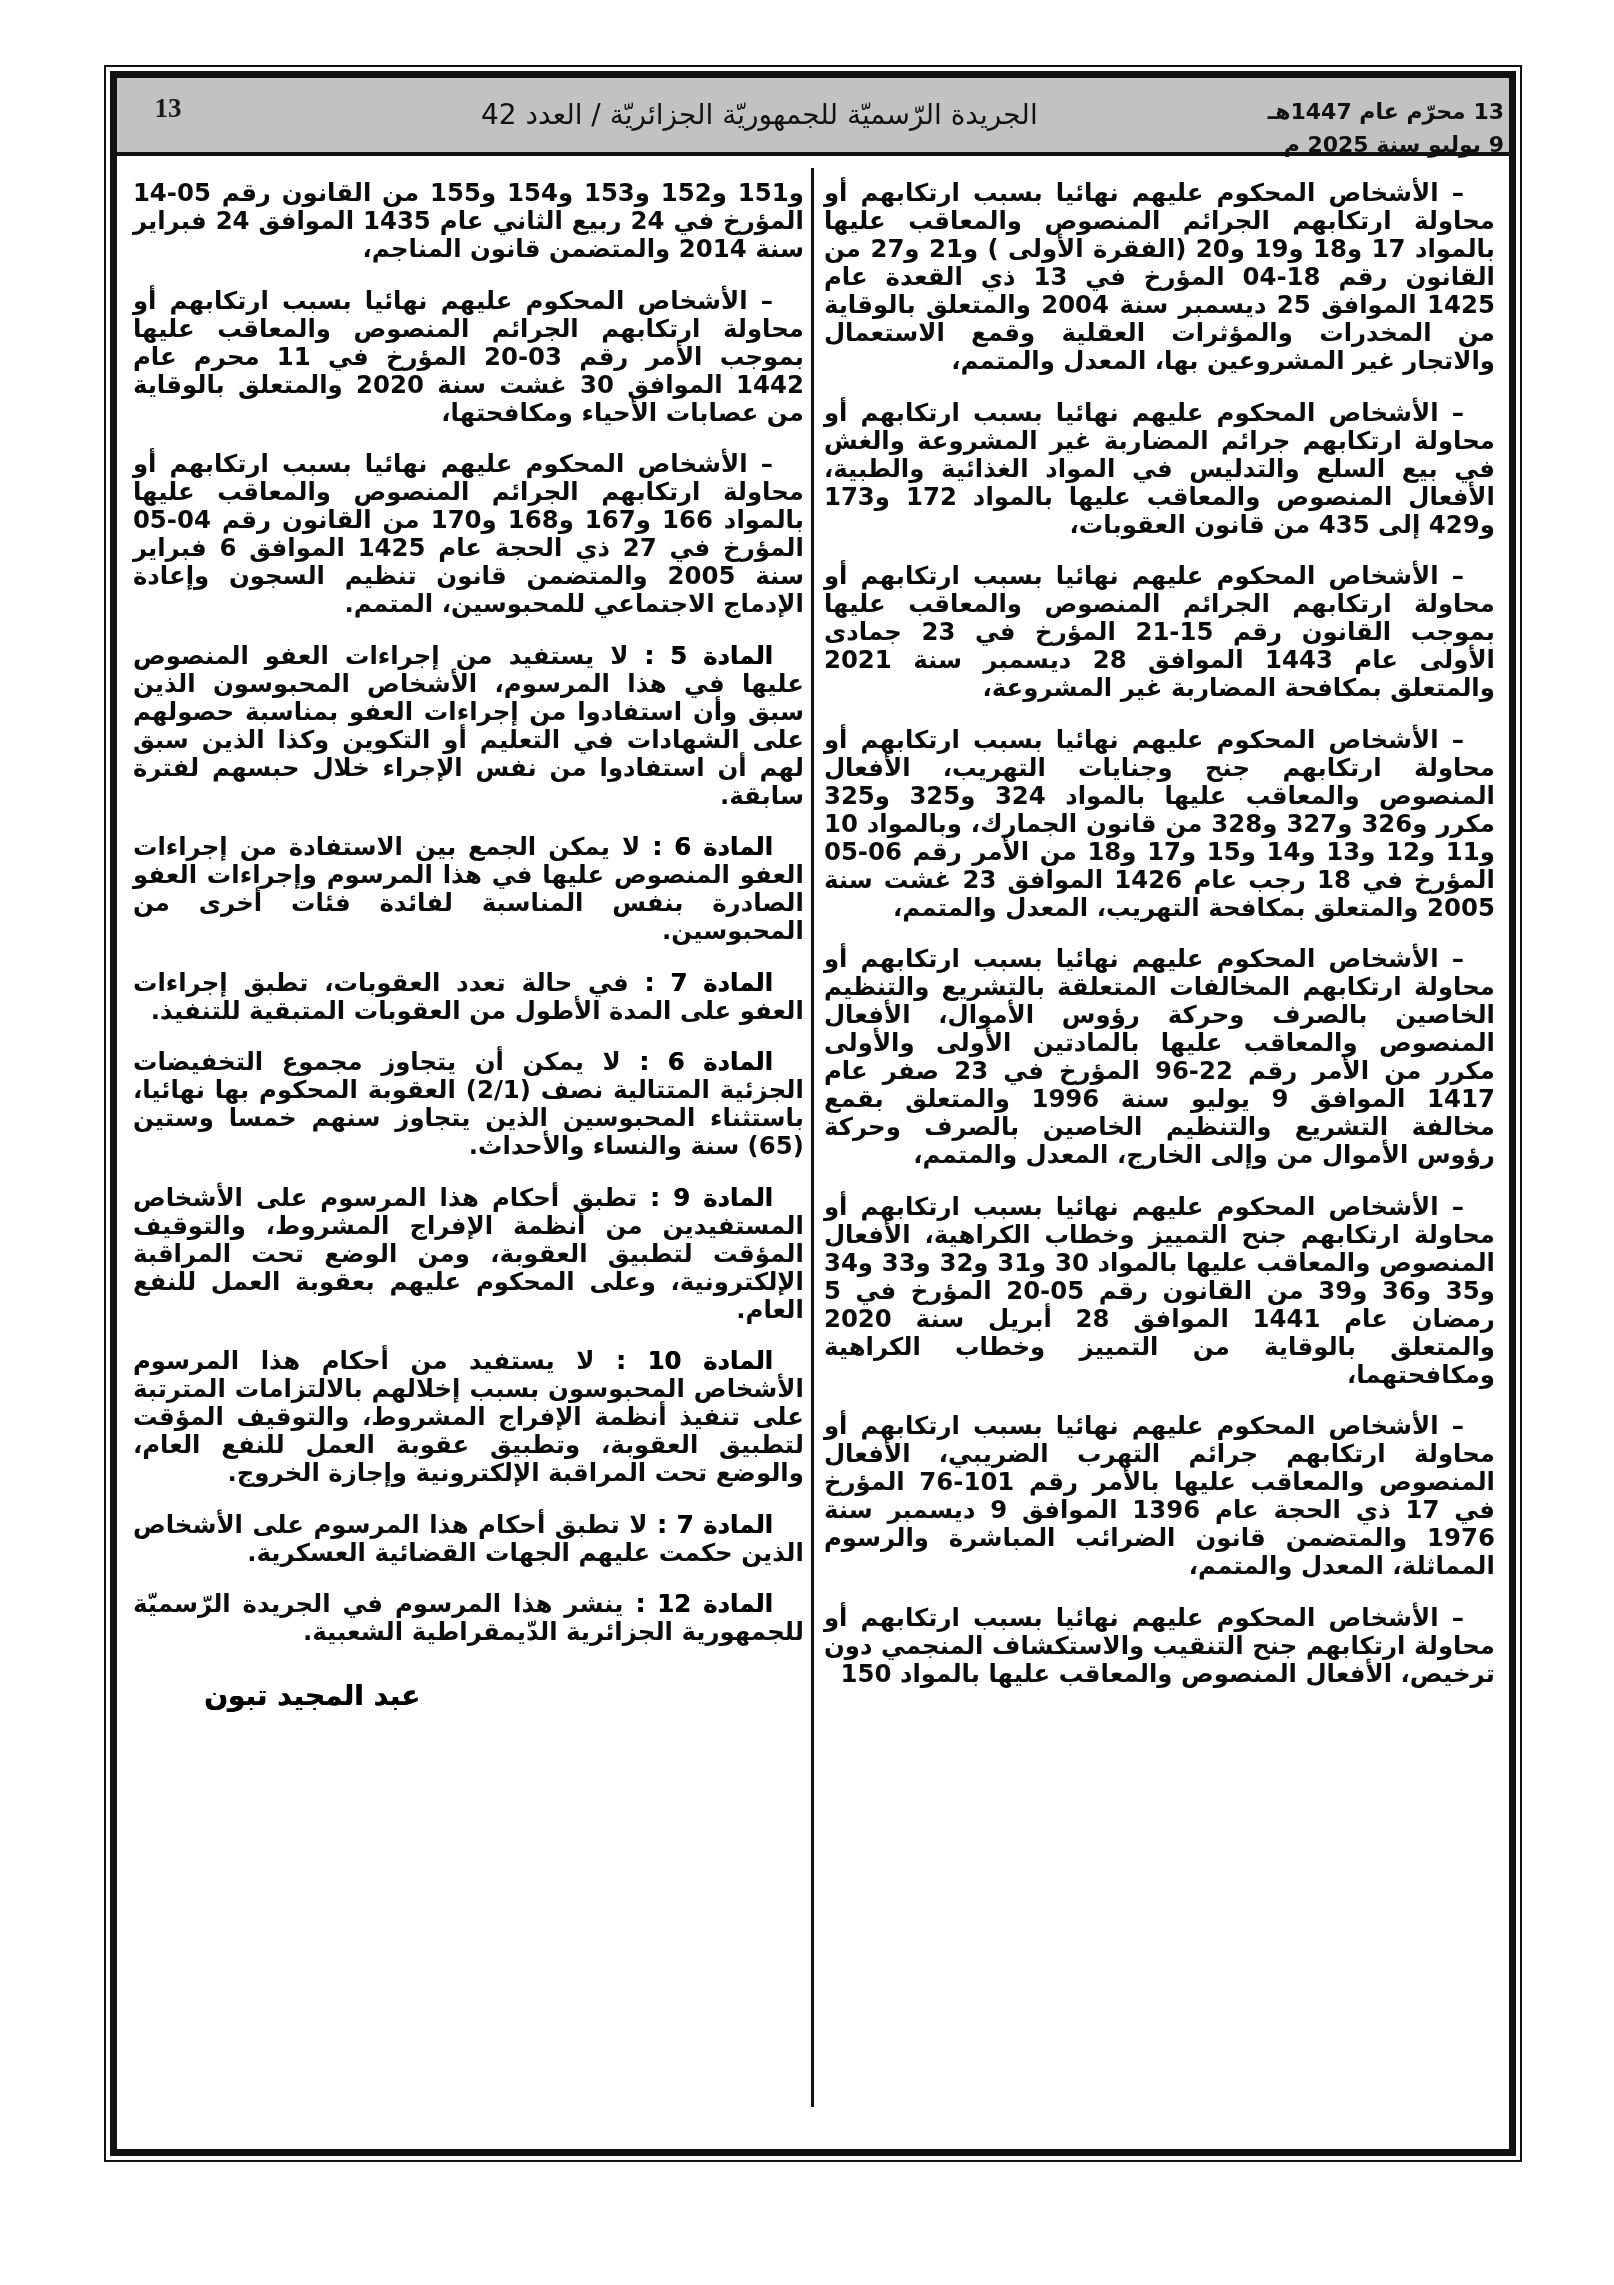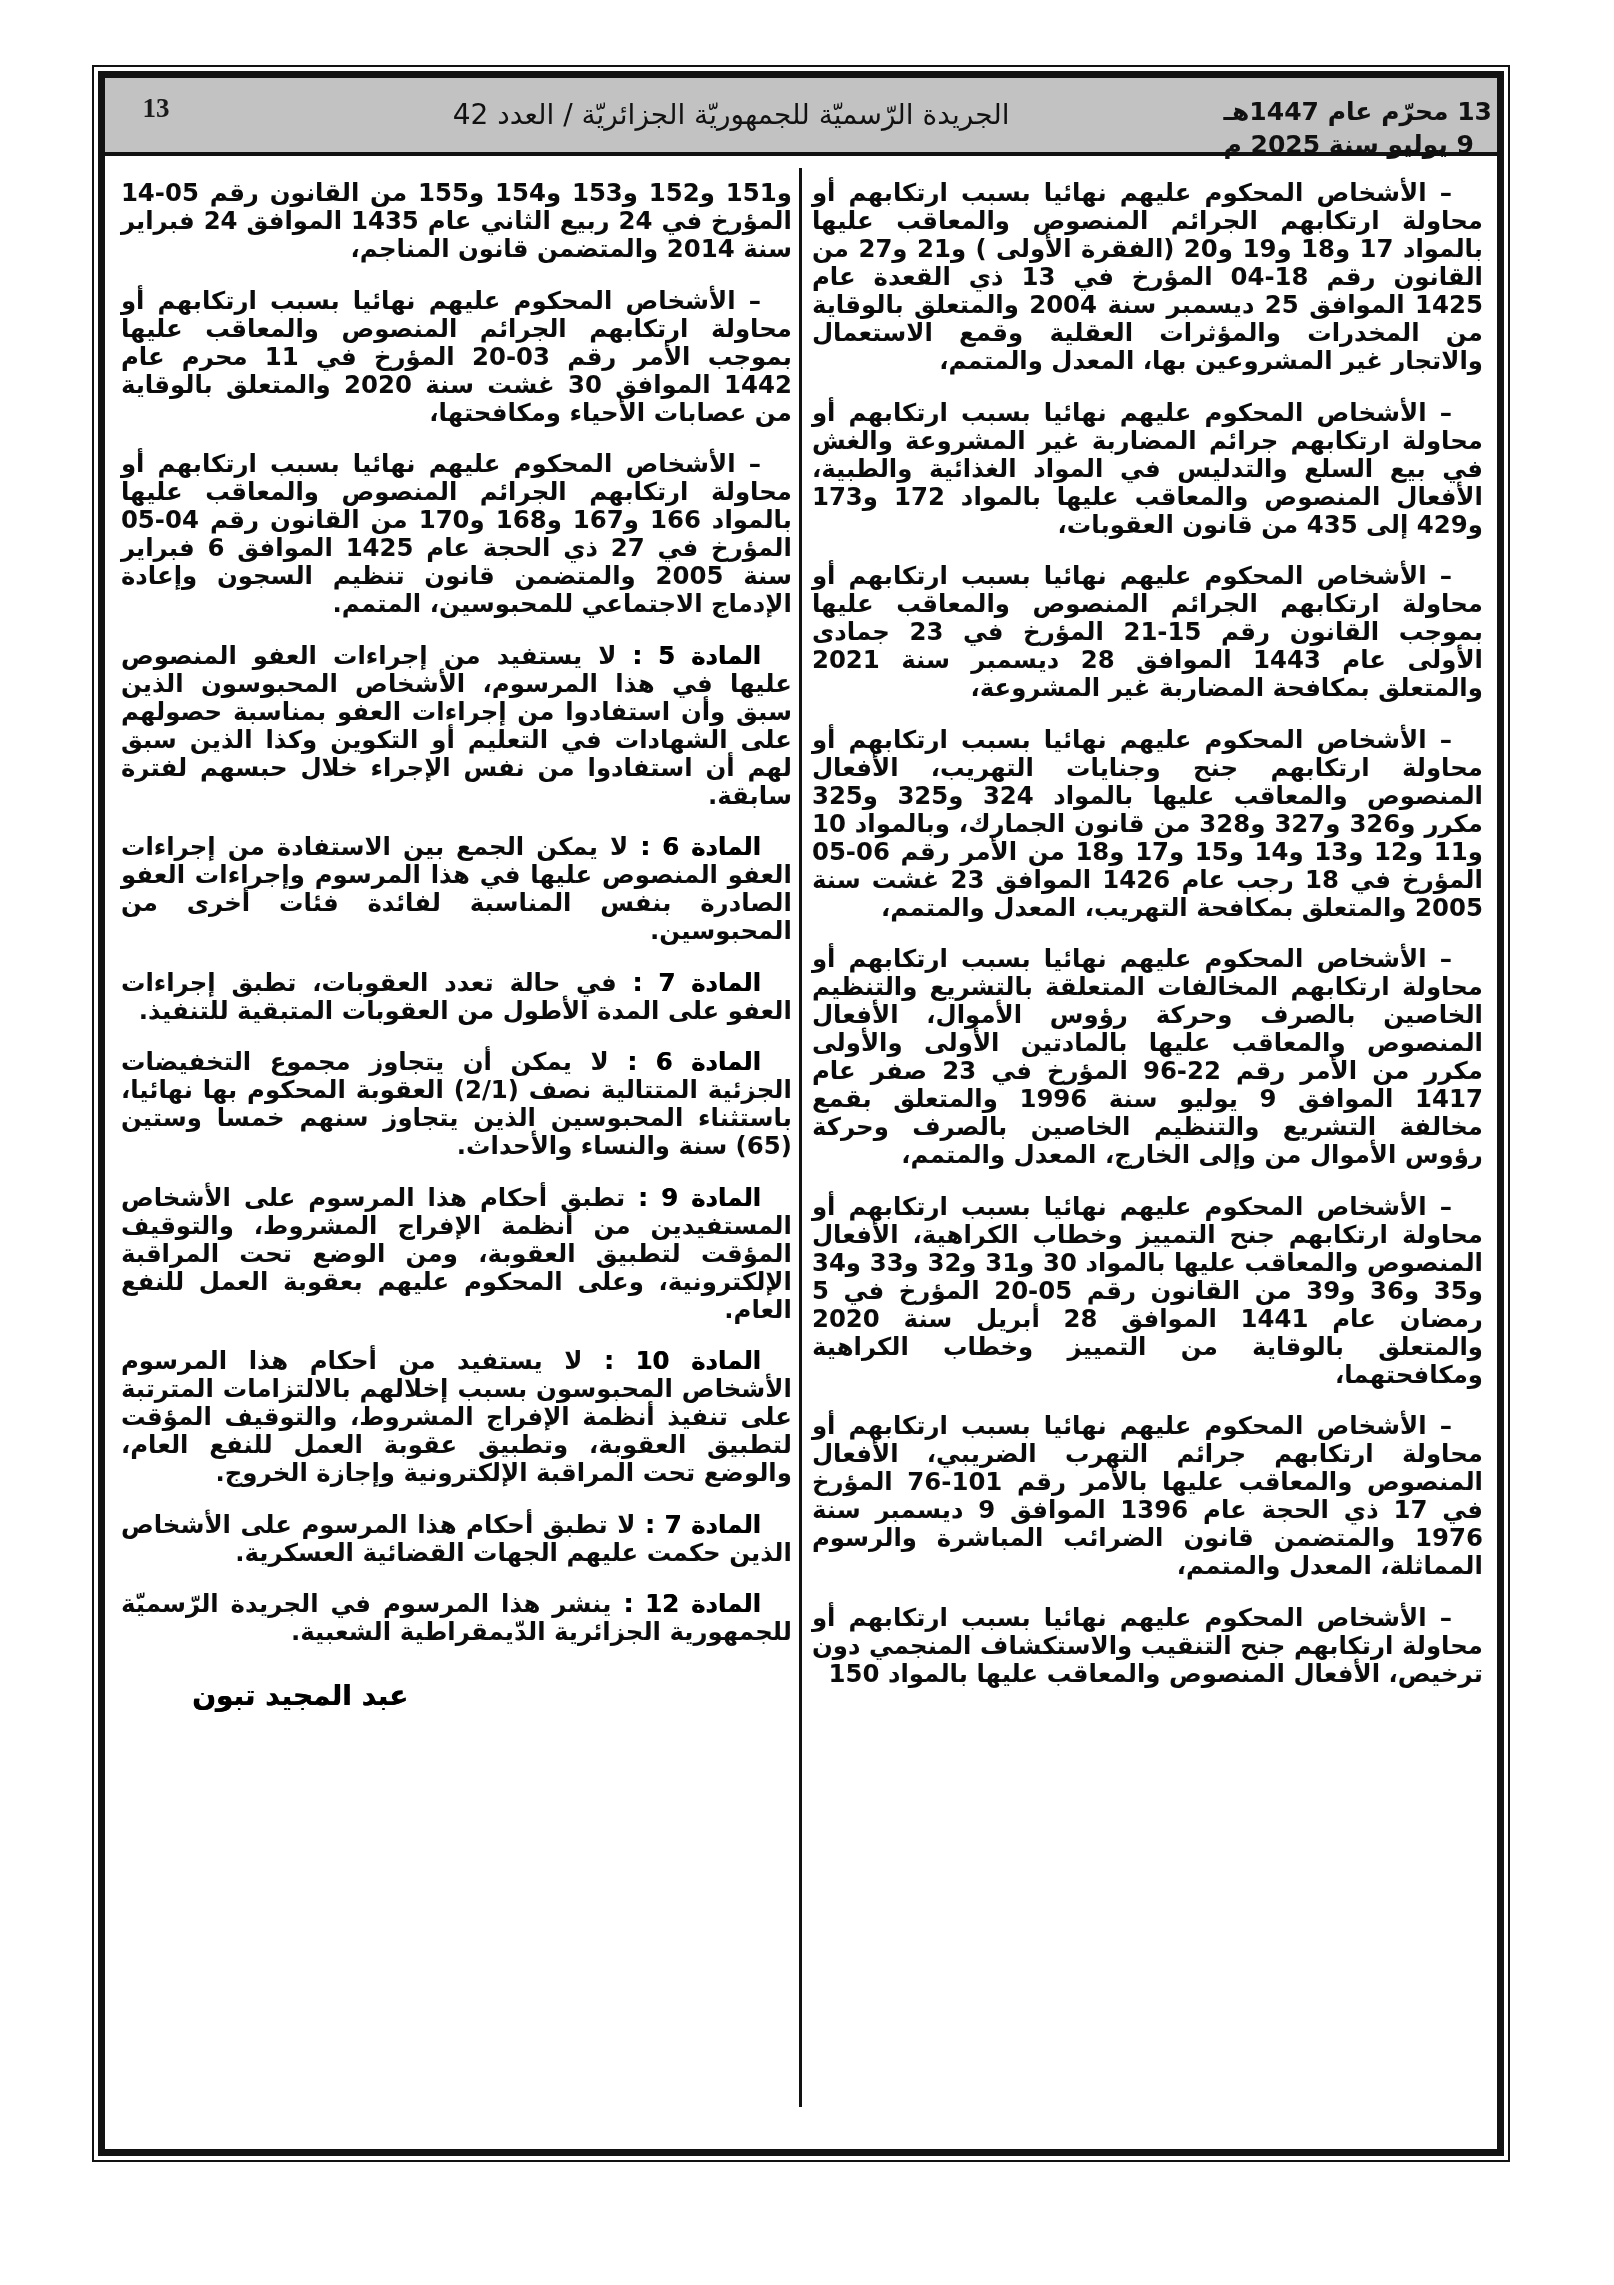--- a/index.html
+++ b/index.html
@@ -4,21 +4,21 @@
 <style>
   html,body { margin:0; padding:0; }
   body {
     width:1615px; height:2285px;
     background:#ffffff;
     position:relative;
     font-family:"DejaVu Sans", sans-serif;
     -webkit-font-smoothing:antialiased;
   }
   .frame {
-    position:absolute; left:92px; top:65px;
+    position:absolute; left:104px; top:65px;
     width:1418px; height:2097px;
     border:2.7px solid #121212;
     box-sizing:border-box;
     padding:3.6px;
     background:#ffffff;
   }
   .frame-inner {
     border:7.2px solid #121212;
     box-sizing:border-box;
     width:100%; height:100%;
@@ -45,23 +45,23 @@
   .band .title {
     flex:1;
     text-align:center;
     direction:rtl;
     font-weight:normal;
     font-size:28px;
     color:#111;
   }
   .band .dates {
     direction:rtl;
-    text-align:left;
+    text-align:right;
     font-weight:bold;
-    font-size:25px;
+    font-size:22px;
     line-height:33px;
     color:#111;
     padding-left:12.7px;
     padding-right:5.4px;
     white-space:nowrap;
     margin-top:26px;
   }
   
   .content {
     position:absolute;

